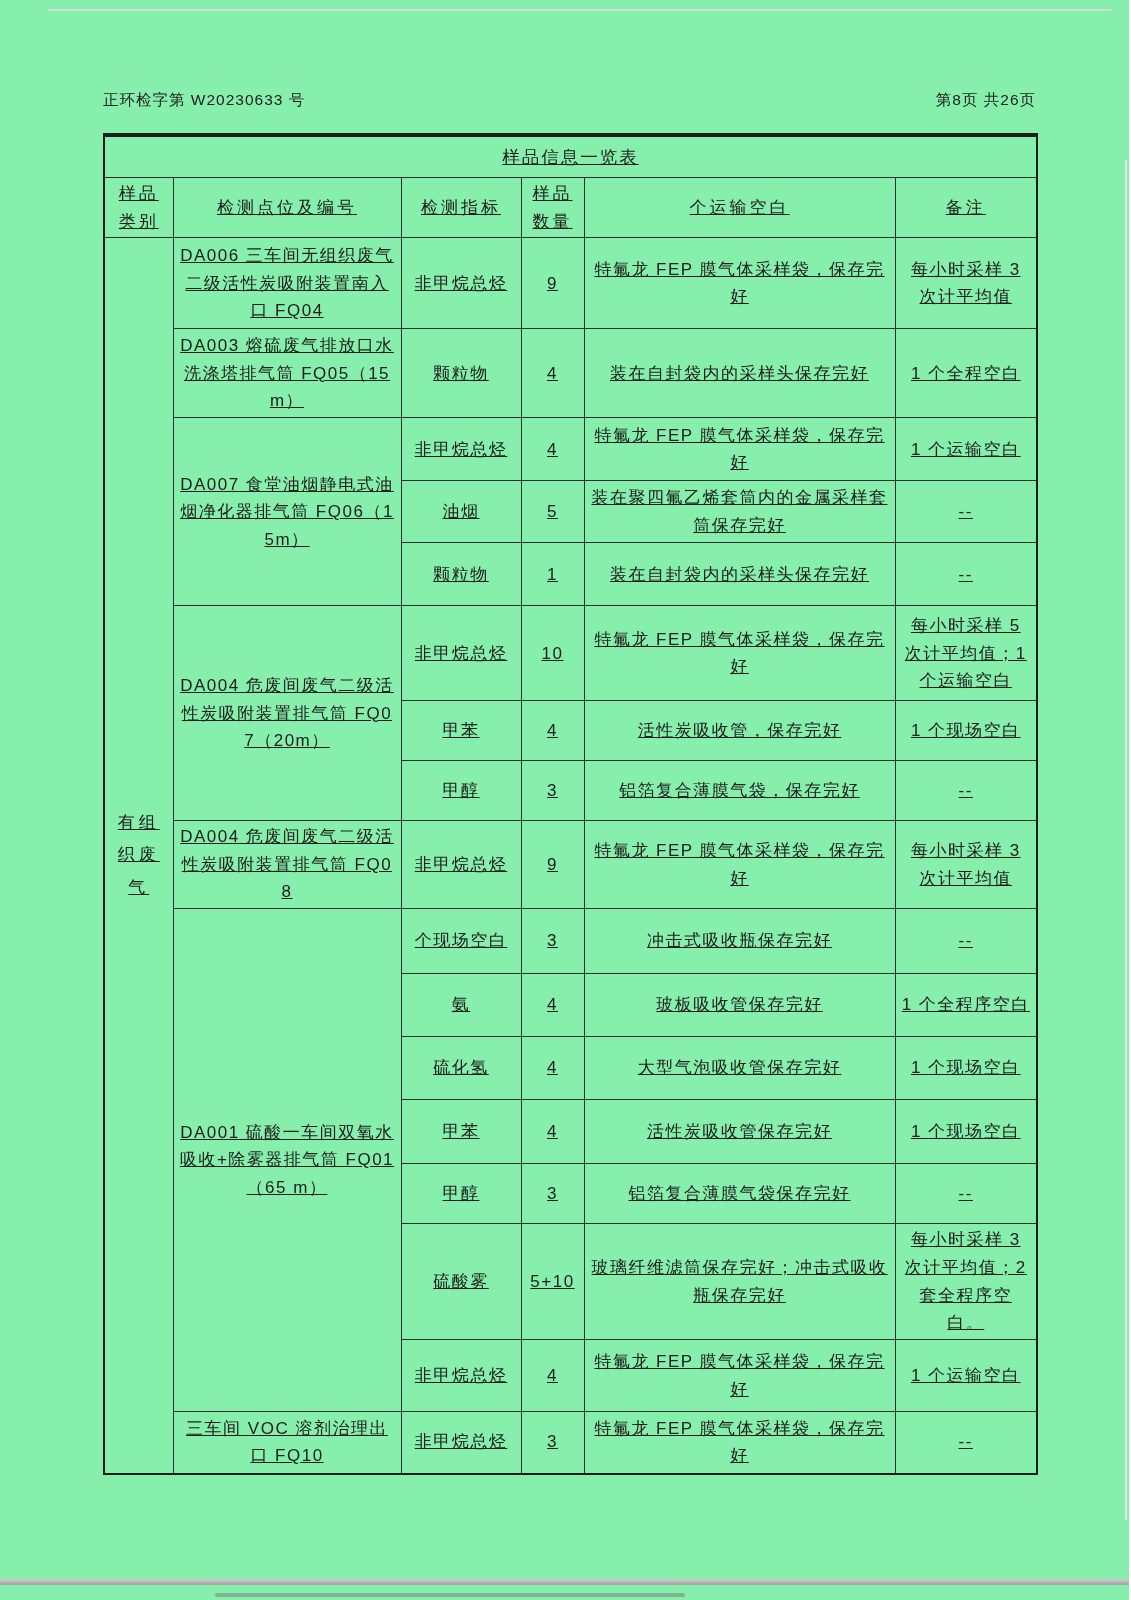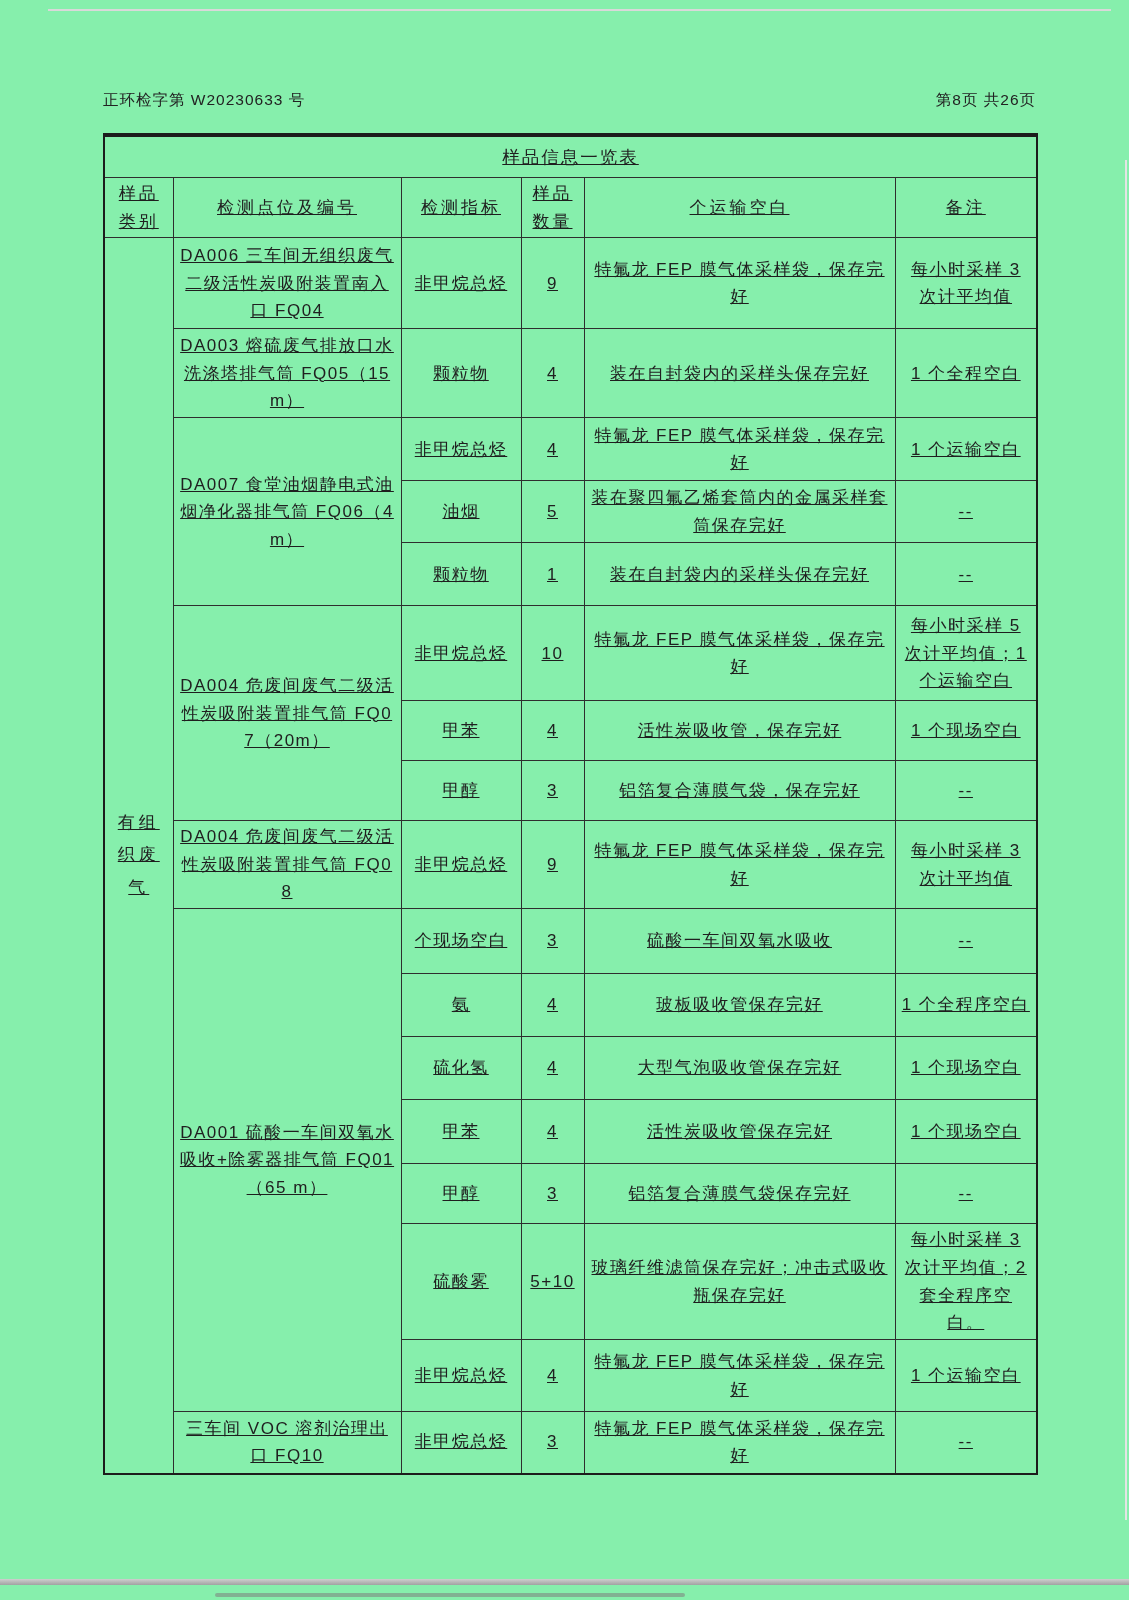--- a/index.html
+++ b/index.html
@@ -123,21 +123,21 @@
 
     <tr style="height:89px">
       <td>DA003 熔硫废气排放口水洗涤塔排气筒 FQ05（15 m）</td>
       <td>颗粒物</td>
       <td class="qty-cell">4</td>
       <td class="status-cell">装在自封袋内的采样头保存完好</td>
       <td class="remark-cell">1 个全程空白</td>
     </tr>
 
     <tr style="height:63px">
-      <td rowspan="3">DA007 食堂油烟静电式油烟净化器排气筒 FQ06（4m）</td>
+      <td rowspan="3">DA007 食堂油烟静电式油烟净化器排气筒 FQ06（15m）</td>
       <td>非甲烷总烃</td>
       <td class="qty-cell">4</td>
       <td class="status-cell">特氟龙 FEP 膜气体采样袋，保存完好</td>
       <td class="remark-cell">1 个运输空白</td>
     </tr>
 
     <tr style="height:62px">
       <td>油烟</td>
       <td class="qty-cell">5</td>
       <td class="status-cell">装在聚四氟乙烯套筒内的金属采样套筒保存完好</td>
@@ -178,21 +178,21 @@
       <td>非甲烷总烃</td>
       <td class="qty-cell">9</td>
       <td class="status-cell">特氟龙 FEP 膜气体采样袋，保存完好</td>
       <td class="remark-cell">每小时采样 3 次计平均值</td>
     </tr>
 
     <tr style="height:65px">
       <td rowspan="7">DA001 硫酸一车间双氧水吸收+除雾器排气筒 FQ01（65 m）</td>
       <td>个现场空白</td>
       <td class="qty-cell">3</td>
-      <td class="status-cell">硫酸一车间双氧水吸收</td>
+      <td class="status-cell">冲击式吸收瓶保存完好</td>
       <td class="remark-cell">--</td>
     </tr>
 
     <tr style="height:63px">
       <td>氨</td>
       <td class="qty-cell">4</td>
       <td class="status-cell">玻板吸收管保存完好</td>
       <td class="remark-cell">1 个全程序空白</td>
     </tr>
 

